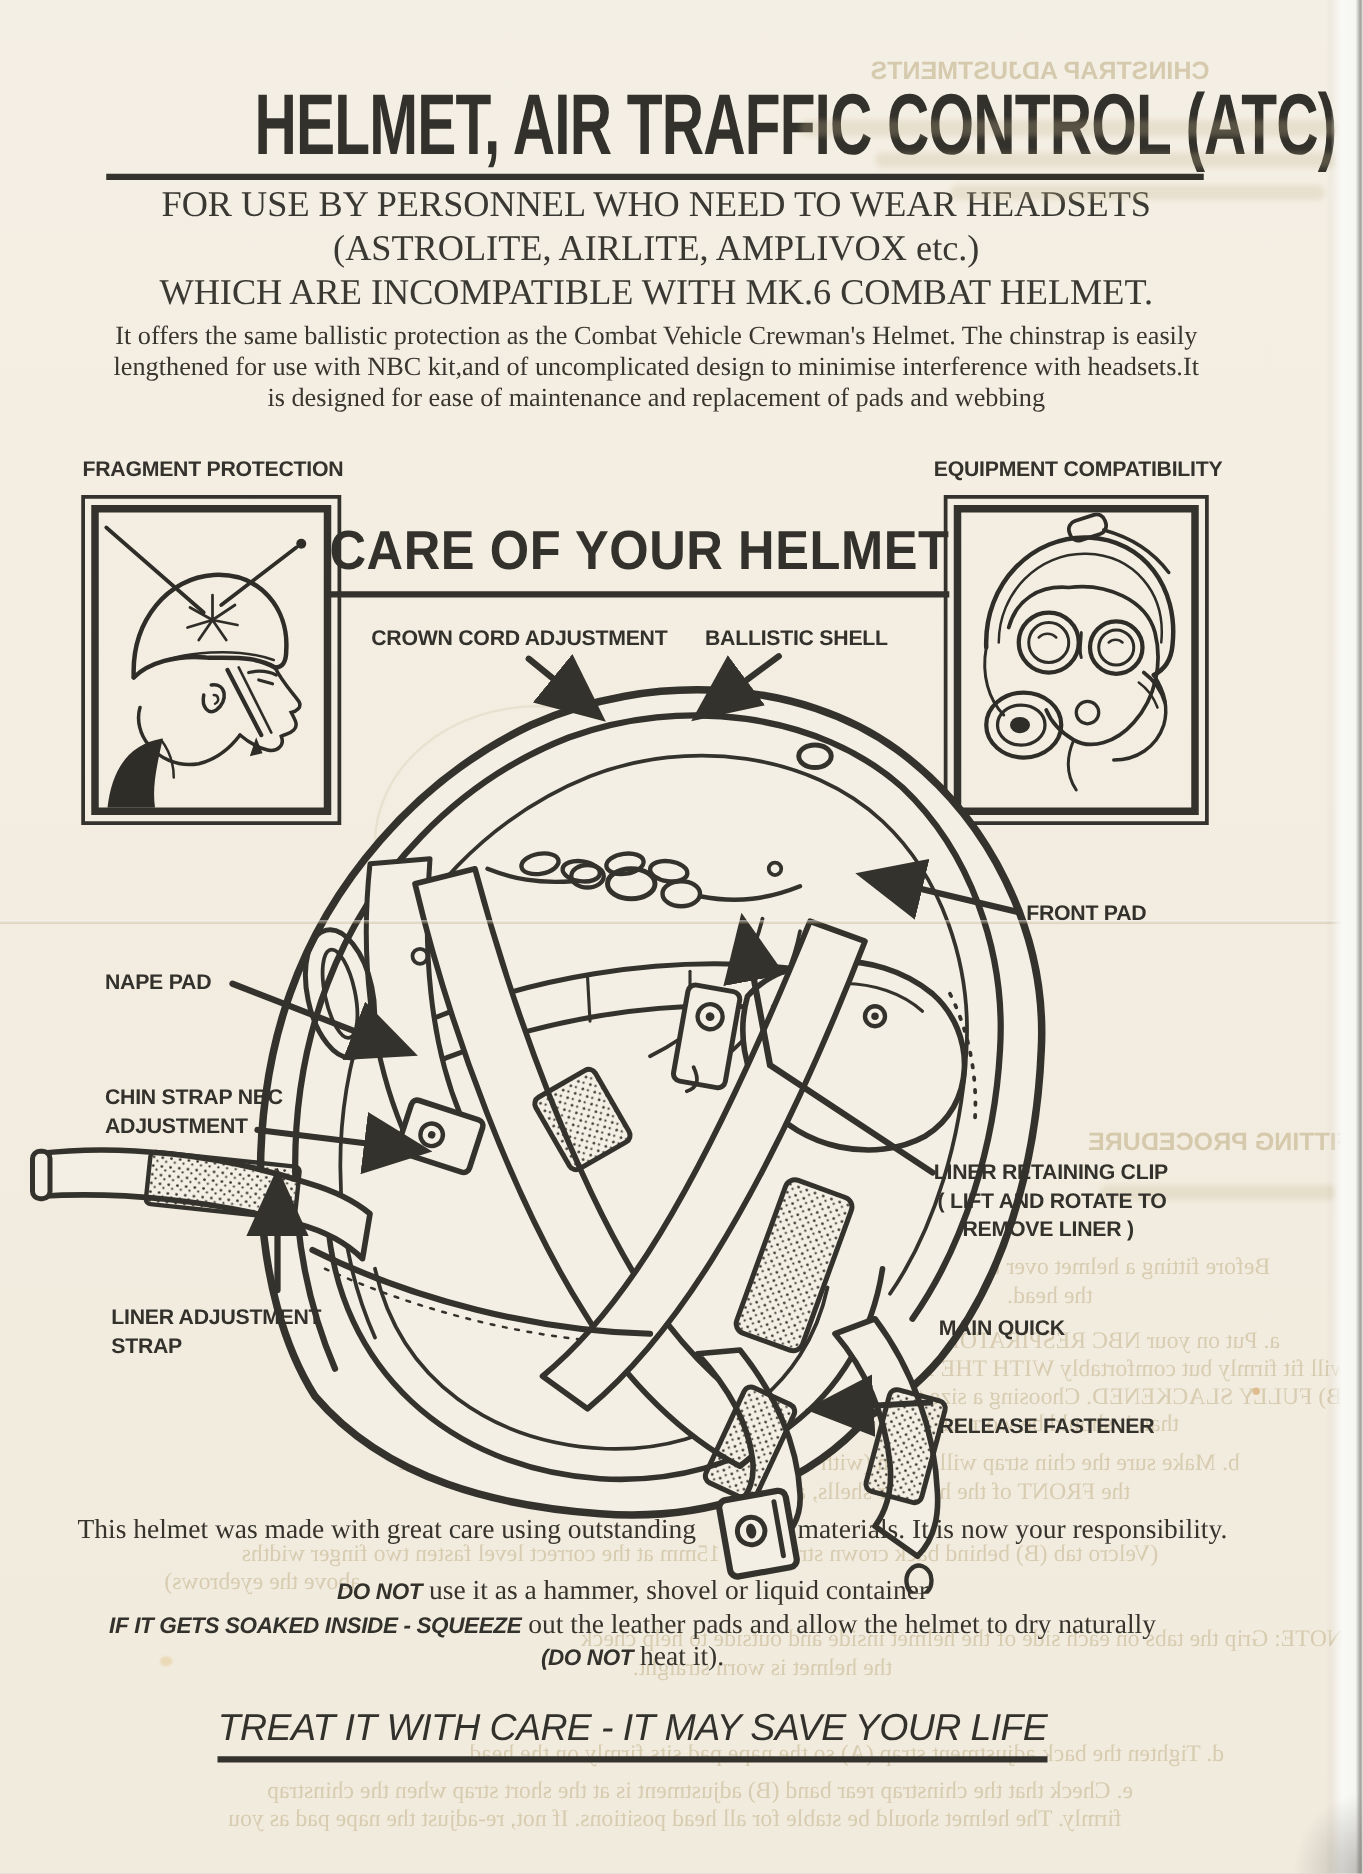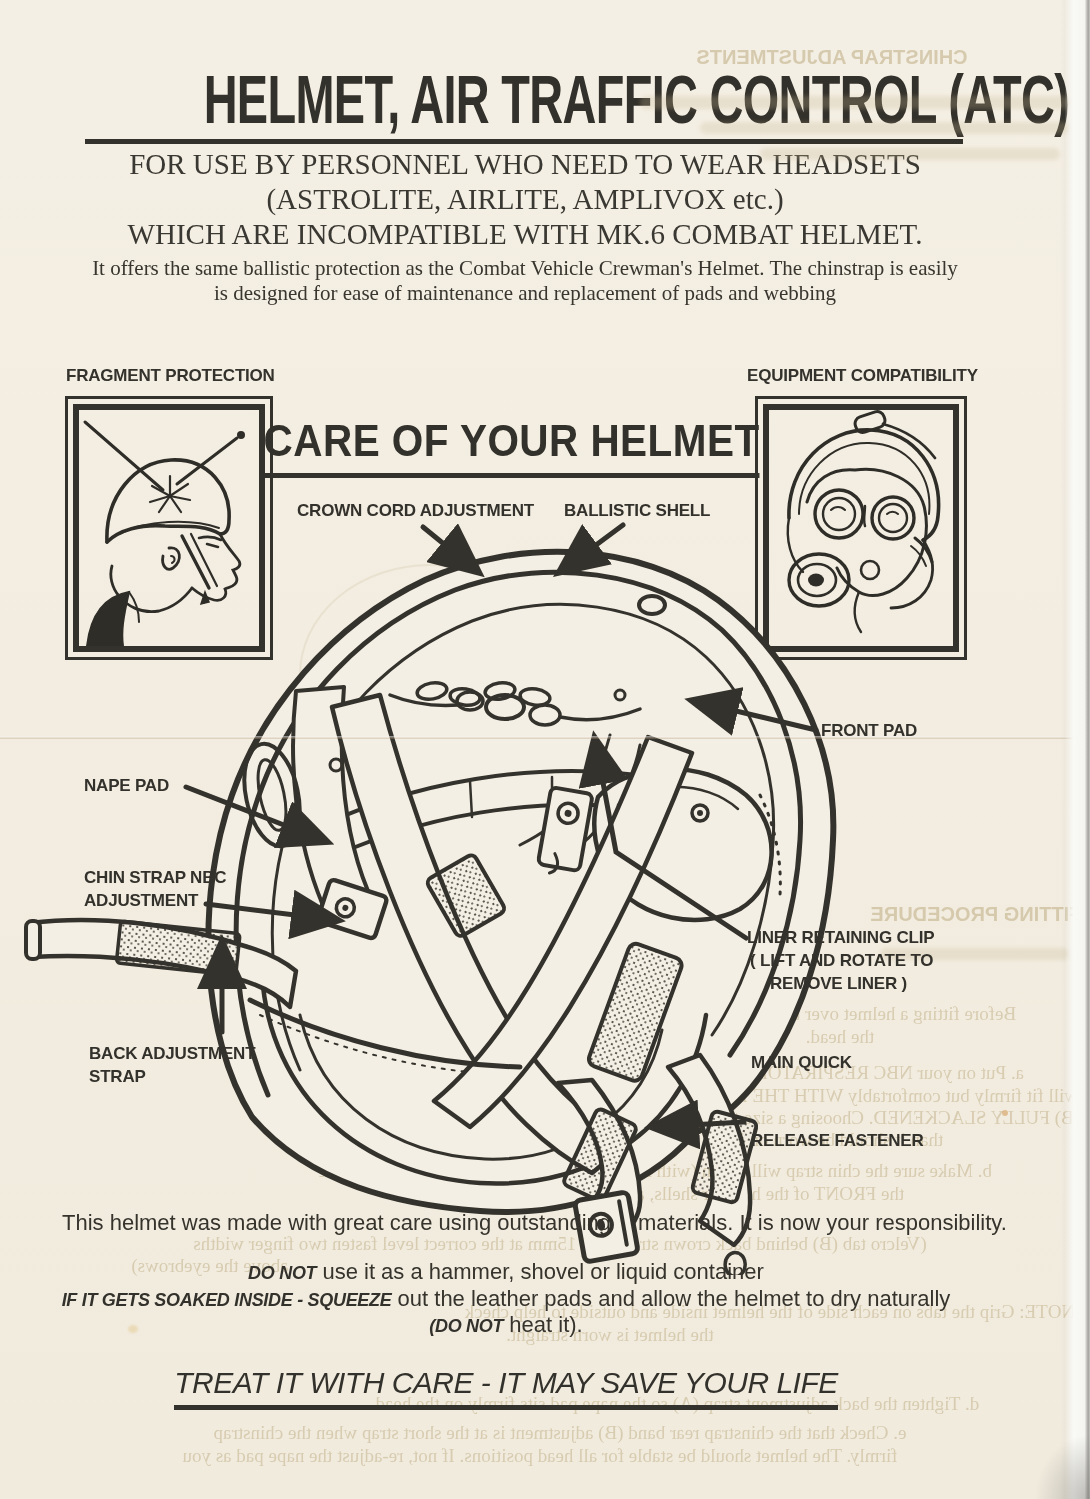--- a/index.html
+++ b/index.html
@@ -28,21 +28,21 @@
   
   .care-head{left:0;top:416px;width:1024px;text-align:center;}
   .care-head span{display:inline-block;font-weight:bold;font-size:44px;letter-spacing:0.5px;
     transform:scaleX(0.92);transform-origin:center;border-bottom:5px solid #34322c;
     padding-bottom:7px;white-space:nowrap;color:#33312b;}
 
   
   .lbl{font-weight:700;font-size:17px;letter-spacing:-0.2px;white-space:nowrap;z-index:3;color:#33312b;}
 
   
-  .ser{font-family:Liberation Sans, sans-serif;font-size:22px;color:#35332c;}
+  .ser{font-family:Liberation Serif, serif;font-size:22px;color:#35332c;}
   .bi{font-weight:bold;font-style:italic;font-size:18px;letter-spacing:-0.3px;color:#33312b;
       font-family:"Liberation Sans",sans-serif;}
   .careline{left:0;width:1012px;text-align:center;white-space:nowrap;}
   .slogan{display:inline-block;font-weight:normal;font-style:italic;font-size:30px;
     letter-spacing:-0.5px;border-bottom:5px solid #34322c;padding-bottom:5px;color:#33312b;}
 
   
   .bleed{position:absolute;transform:scaleX(-1);color:#c3b28b;opacity:0.55;
     font-family:"Liberation Serif",serif;font-size:19px;white-space:nowrap;overflow:hidden;
     filter:blur(0.5px);z-index:1;pointer-events:none;text-align:center;}
@@ -97,20 +97,21 @@
   <div class="abs title-rule"></div>
 
   <div class="abs subtitle">
     <div>FOR USE BY PERSONNEL WHO NEED TO WEAR HEADSETS</div>
     <div>(ASTROLITE, AIRLITE, AMPLIVOX etc.)</div>
     <div>WHICH ARE INCOMPATIBLE WITH MK.6 COMBAT HELMET.</div>
   </div>
 
   <div class="abs intro">
     <div>It offers the same ballistic protection as the Combat Vehicle Crewman's Helmet. The chinstrap is easily</div>
+    <div>lengthened for use with NBC kit,and of uncomplicated design to minimise interference with headsets.It</div>
     <div>is designed for ease of maintenance and replacement of pads and webbing</div>
   </div>
 
   <div class="abs fig-caption" style="left:66px;top:366px;">FRAGMENT PROTECTION</div>
   <div class="abs frame" style="left:65px;top:396px;width:192px;height:248px;">
     <div class="inner">
       <svg viewBox="0 0 180 236">
         <g stroke="#2f2d28" fill="none" stroke-linecap="round">
           <line x1="6" y1="12" x2="84" y2="80" stroke-width="3"></line>
           <line x1="98" y1="74" x2="158" y2="28" stroke-width="3"></line>
@@ -315,21 +316,21 @@
 
   <div class="abs lbl" style="left:297px;top:501px;">CROWN CORD ADJUSTMENT</div>
   <div class="abs lbl" style="left:564px;top:501px;">BALLISTIC SHELL</div>
   <div class="abs lbl" style="left:821px;top:721px;">FRONT PAD</div>
   <div class="abs lbl" style="left:84px;top:776px;">NAPE PAD</div>
   <div class="abs lbl" style="left:84px;top:868px;">CHIN STRAP NBC</div>
   <div class="abs lbl" style="left:84px;top:891px;">ADJUSTMENT</div>
   <div class="abs lbl" style="left:747px;top:928px;">LINER RETAINING CLIP</div>
   <div class="abs lbl" style="left:750px;top:951px;">( LIFT AND ROTATE TO</div>
   <div class="abs lbl" style="left:770px;top:974px;">REMOVE LINER )</div>
-  <div class="abs lbl" style="left:89px;top:1044px;">BACK ADJUSTMENT</div>
+  <div class="abs lbl" style="left:89px;top:1044px;">LINER ADJUSTMENT</div>
   <div class="abs lbl" style="left:89px;top:1067px;">STRAP</div>
   <div class="abs lbl" style="left:751px;top:1053px;">MAIN QUICK</div>
   <div class="abs lbl" style="left:751px;top:1131px;">RELEASE FASTENER</div>
 
   <div class="abs ser nowrap" style="left:62px;top:1210px;z-index:3;">This helmet was made with great care using outstanding</div>
   <div class="abs ser nowrap" style="left:638px;top:1210px;z-index:3;">materials. It is now your responsibility.</div>
 
   <div class="abs careline" style="top:1259px;z-index:3;">
     <span class="bi">DO NOT</span><span class="ser"> use it as a hammer, shovel or liquid container</span>
   </div>

